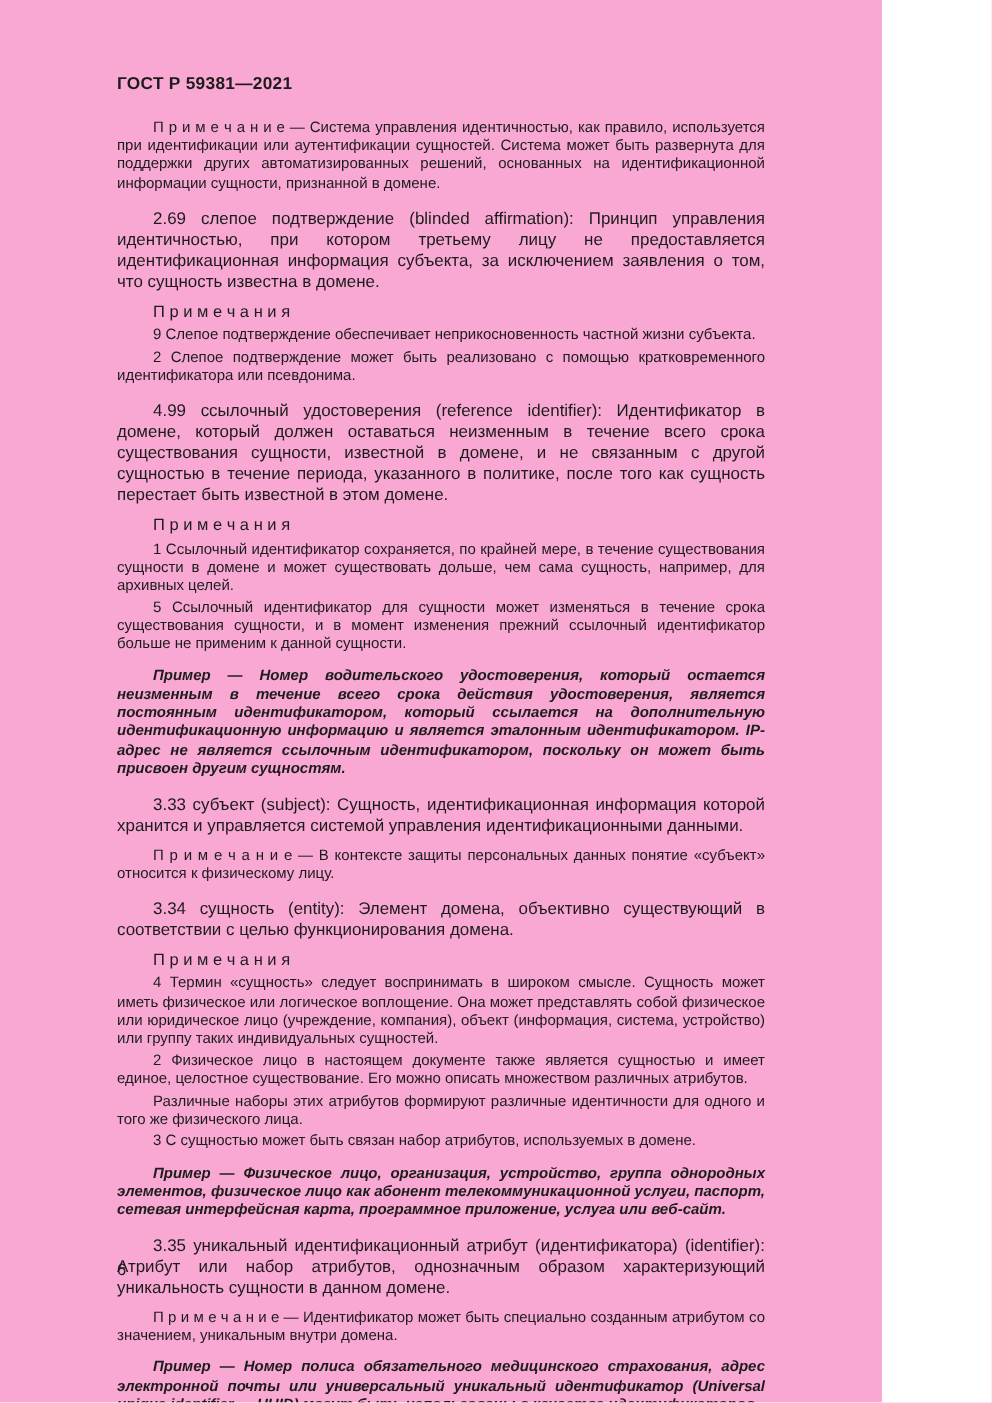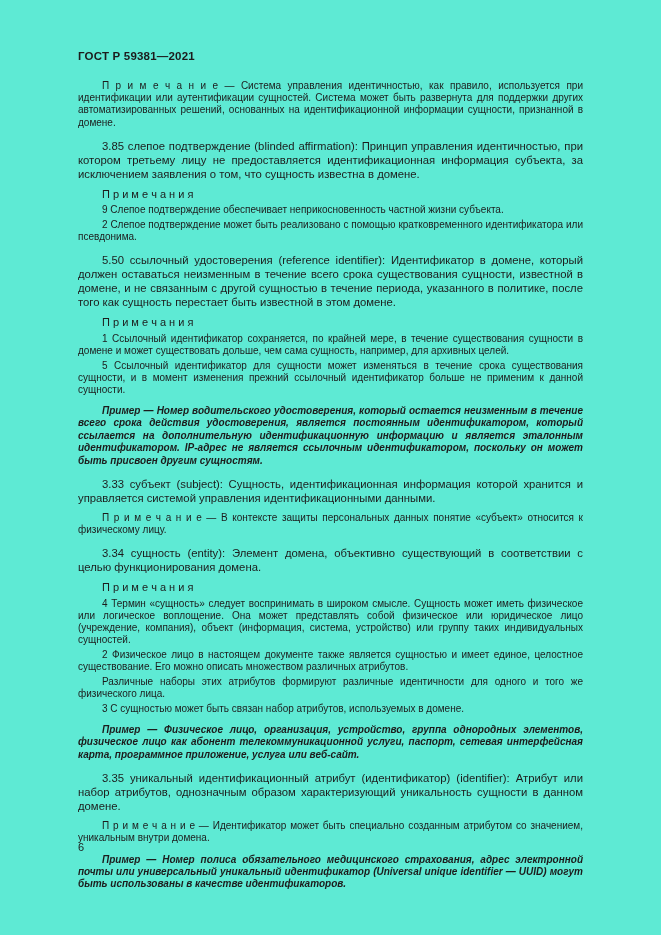--- a/index.html
+++ b/index.html
@@ -4,23 +4,23 @@
 <style>
   * { margin: 0; padding: 0; box-sizing: border-box; }
   html, body { background: #ffffff; }
   body {
     font-family: "Liberation Sans", sans-serif;
     color: #1c1c1c;
     -webkit-font-smoothing: antialiased;
   }
   .page {
     position: relative;
-    width: 661px;
+    width: 588px;
     height: 935px;
-    background: #5eead4;
+    background: #f9a8d4;
     padding: 50px 78px 10px 78px;
     overflow: hidden;
   }
   .doc-header {
     font-weight: bold;
     font-size: 11.5px;
     margin-bottom: 18px;
     letter-spacing: 0.2px;
   }
   .content p {
@@ -68,37 +68,37 @@
   }
 </style>
 </head>
 <body>
 
 <div class="page">
   <div class="doc-header">ГОСТ Р 59381—2021</div>
 
   <div class="content">
       <p class="note"><span>П р и м е ч а н и е — Система управления идентичностью, как правило, используется при идентификации или аутентификации сущностей. Система может быть развернута для поддержки других автоматизированных решений, основанных на идентификационной информации сущности, признанной в домене.</span></p>
-      <p class="term"><span>3.85 </span><span class="bold">слепое подтверждение</span><span> (blinded affirmation): Принцип управления идентичностью, при котором третьему лицу не предоставляется идентификационная информация субъекта, за исключением заявления о том, что сущность известна в домене.</span></p>
+      <p class="term"><span>2.69 </span><span class="bold">слепое подтверждение</span><span> (blinded affirmation): Принцип управления идентичностью, при котором третьему лицу не предоставляется идентификационная информация субъекта, за исключением заявления о том, что сущность известна в домене.</span></p>
       <p class="notes-header"><span>П р и м е ч а н и я</span></p>
       <p class="note-item"><span>9 Слепое подтверждение обеспечивает неприкосновенность частной жизни субъекта.</span></p>
       <p class="note-item"><span>2 Слепое подтверждение может быть реализовано с помощью кратковременного идентификатора или псевдонима.</span></p>
-      <p class="term"><span>5.50 </span><span class="bold">ссылочный удостоверения</span><span> (reference identifier): Идентификатор в домене, который должен оставаться неизменным в течение всего срока существования сущности, известной в домене, и не связанным с другой сущностью в течение периода, указанного в политике, после того как сущность перестает быть известной в этом домене.</span></p>
+      <p class="term"><span>4.99 </span><span class="bold">ссылочный удостоверения</span><span> (reference identifier): Идентификатор в домене, который должен оставаться неизменным в течение всего срока существования сущности, известной в домене, и не связанным с другой сущностью в течение периода, указанного в политике, после того как сущность перестает быть известной в этом домене.</span></p>
       <p class="notes-header"><span>П р и м е ч а н и я</span></p>
       <p class="note-item"><span>1 Ссылочный идентификатор сохраняется, по крайней мере, в течение существования сущности в домене и может существовать дольше, чем сама сущность, например, для архивных целей.</span></p>
       <p class="note-item"><span>5 Ссылочный идентификатор для сущности может изменяться в течение срока существования сущности, и в момент изменения прежний ссылочный идентификатор больше не применим к данной сущности.</span></p>
       <p class="example"><span>Пример — Номер водительского удостоверения, который остается неизменным в течение всего срока действия удостоверения, является постоянным идентификатором, который ссылается на дополнительную идентификационную информацию и является эталонным идентификатором. IP-адрес не является ссылочным идентификатором, поскольку он может быть присвоен другим сущностям.</span></p>
       <p class="term"><span>3.33 </span><span class="bold">субъект</span><span> (subject): Сущность, идентификационная информация которой хранится и управляется системой управления идентификационными данными.</span></p>
       <p class="note"><span>П р и м е ч а н и е  — В контексте защиты персональных данных понятие «субъект» относится к физическому лицу.</span></p>
       <p class="term"><span>3.34 </span><span class="bold">сущность</span><span> (entity): Элемент домена, объективно существующий в соответствии с целью функционирования домена.</span></p>
       <p class="notes-header"><span>П р и м е ч а н и я</span></p>
       <p class="note-item"><span>4 Термин «сущность» следует воспринимать в широком смысле. Сущность может иметь физическое или логическое воплощение. Она может представлять собой физическое или юридическое лицо (учреждение, компания), объект (информация, система, устройство) или группу таких индивидуальных сущностей.</span></p>
       <p class="note-item"><span>2 Физическое лицо в настоящем документе также является сущностью и имеет единое, целостное существование. Его можно описать множеством различных атрибутов.</span></p>
       <p class="note-cont"><span>Различные наборы этих атрибутов формируют различные идентичности для одного и того же физического лица.</span></p>
       <p class="note-item"><span>3 С сущностью может быть связан набор атрибутов, используемых в домене.</span></p>
       <p class="example"><span>Пример — Физическое лицо, организация, устройство, группа однородных элементов, физическое лицо как абонент телекоммуникационной услуги, паспорт, сетевая интерфейсная карта, программное приложение, услуга или веб-сайт.</span></p>
-      <p class="term"><span>3.35 </span><span class="bold">уникальный идентификационный атрибут (идентификатор)</span><span> (identifier): Атрибут или набор атрибутов, однозначным образом характеризующий уникальность сущности в данном домене.</span></p>
+      <p class="term"><span>3.35 </span><span class="bold">уникальный идентификационный атрибут (идентификатора)</span><span> (identifier): Атрибут или набор атрибутов, однозначным образом характеризующий уникальность сущности в данном домене.</span></p>
       <p class="note"><span>П р и м е ч а н и е  — Идентификатор может быть специально созданным атрибутом со значением, уникальным внутри домена.</span></p>
       <p class="example"><span>Пример — Номер полиса обязательного медицинского страхования, адрес электронной почты или универсальный уникальный идентификатор (Universal unique identifier — UUID) могут быть использованы в качестве идентификаторов.</span></p>
     </div>
 
   <div class="page-number">6</div>
 </div>
 
 </body></html>

